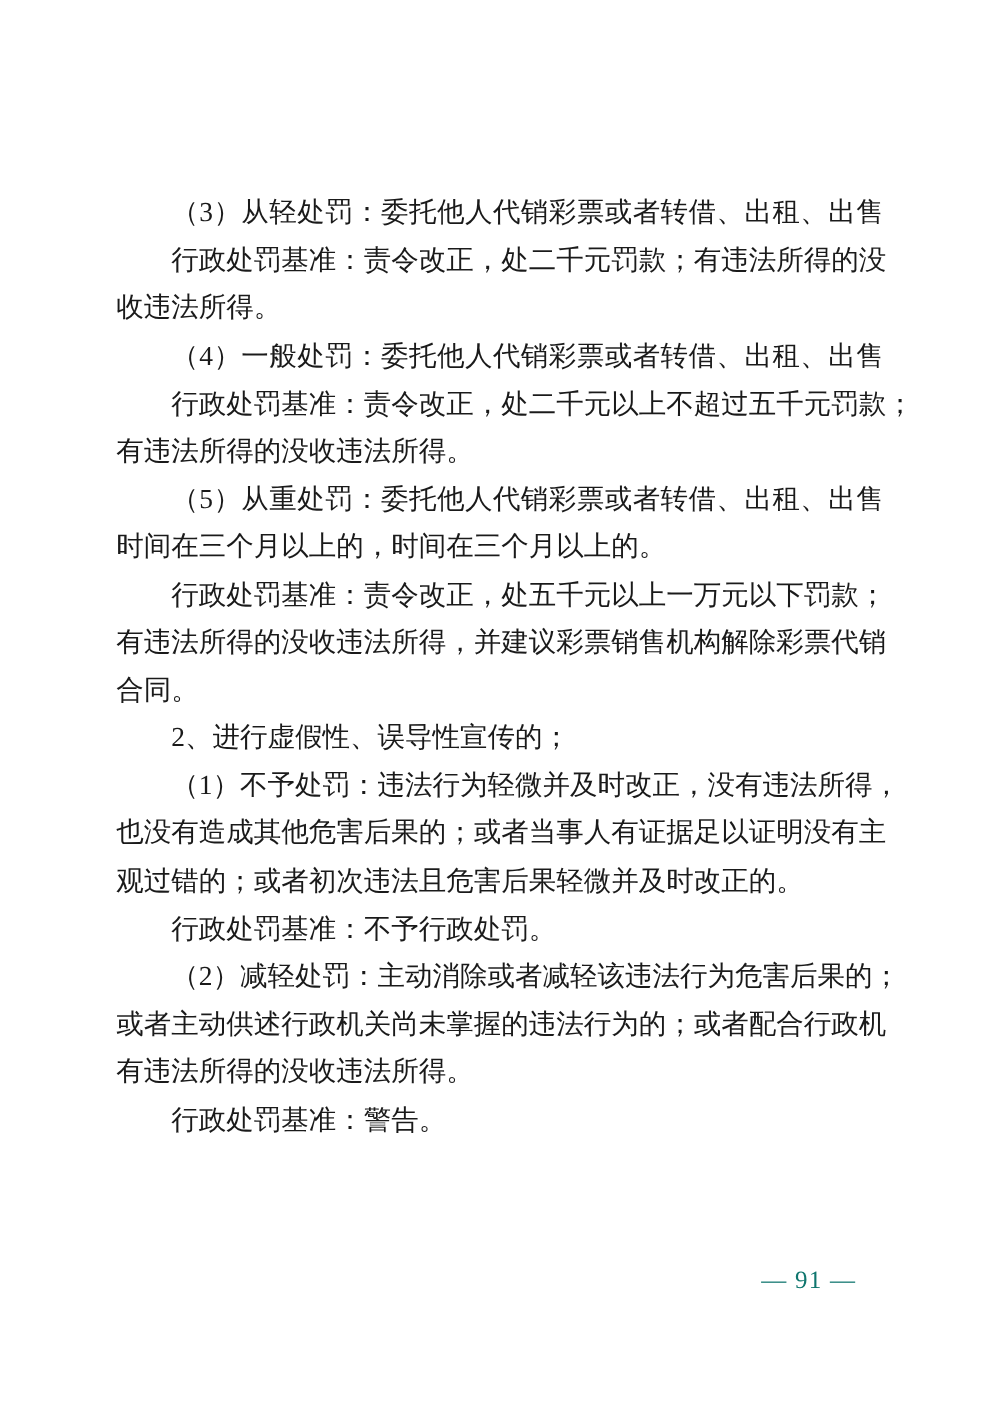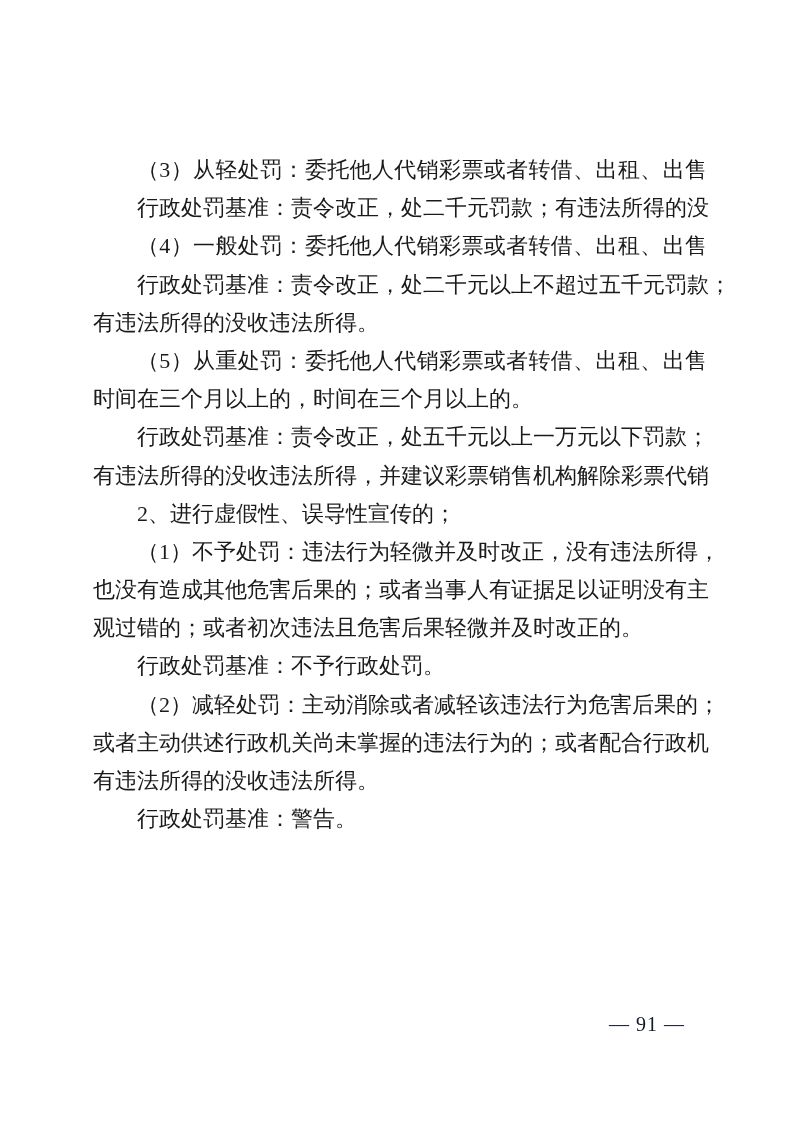--- a/index.html
+++ b/index.html
@@ -34,21 +34,21 @@
   .line.full span { display: inline-block; }
   .line.indent.full { padding-left: 44px; }
   .line.indent:not(.full) { text-indent: 44px; }
   .page-number {
     position: absolute;
     top: 1008px;
     right: 108px;
     font-size: 20px;
     line-height: 32px;
     letter-spacing: 1px;
-    color: #0f172a;
+    color: #0f766e;
   }
 </style>
 </head>
 <body>
 
 <div class="page">
   <main class="body-text" id="body-text">
       <div class="line full indent">
         <span>（</span>
         <span>3</span>
@@ -98,20 +98,21 @@
         <span>款</span>
         <span>；</span>
         <span>有</span>
         <span>违</span>
         <span>法</span>
         <span>所</span>
         <span>得</span>
         <span>的</span>
         <span>没</span>
       </div>
+      <div class="line">收违法所得。</div>
       <div class="line full indent">
         <span>（</span>
         <span>4</span>
         <span>）</span>
         <span>一</span>
         <span>般</span>
         <span>处</span>
         <span>罚</span>
         <span>：</span>
         <span>委</span>
@@ -243,20 +244,21 @@
         <span>售</span>
         <span>机</span>
         <span>构</span>
         <span>解</span>
         <span>除</span>
         <span>彩</span>
         <span>票</span>
         <span>代</span>
         <span>销</span>
       </div>
+      <div class="line">合同。</div>
       <div class="line indent">2、进行虚假性、误导性宣传的；</div>
       <div class="line full indent">
         <span>（</span>
         <span>1</span>
         <span>）</span>
         <span>不</span>
         <span>予</span>
         <span>处</span>
         <span>罚</span>
         <span>：</span>

